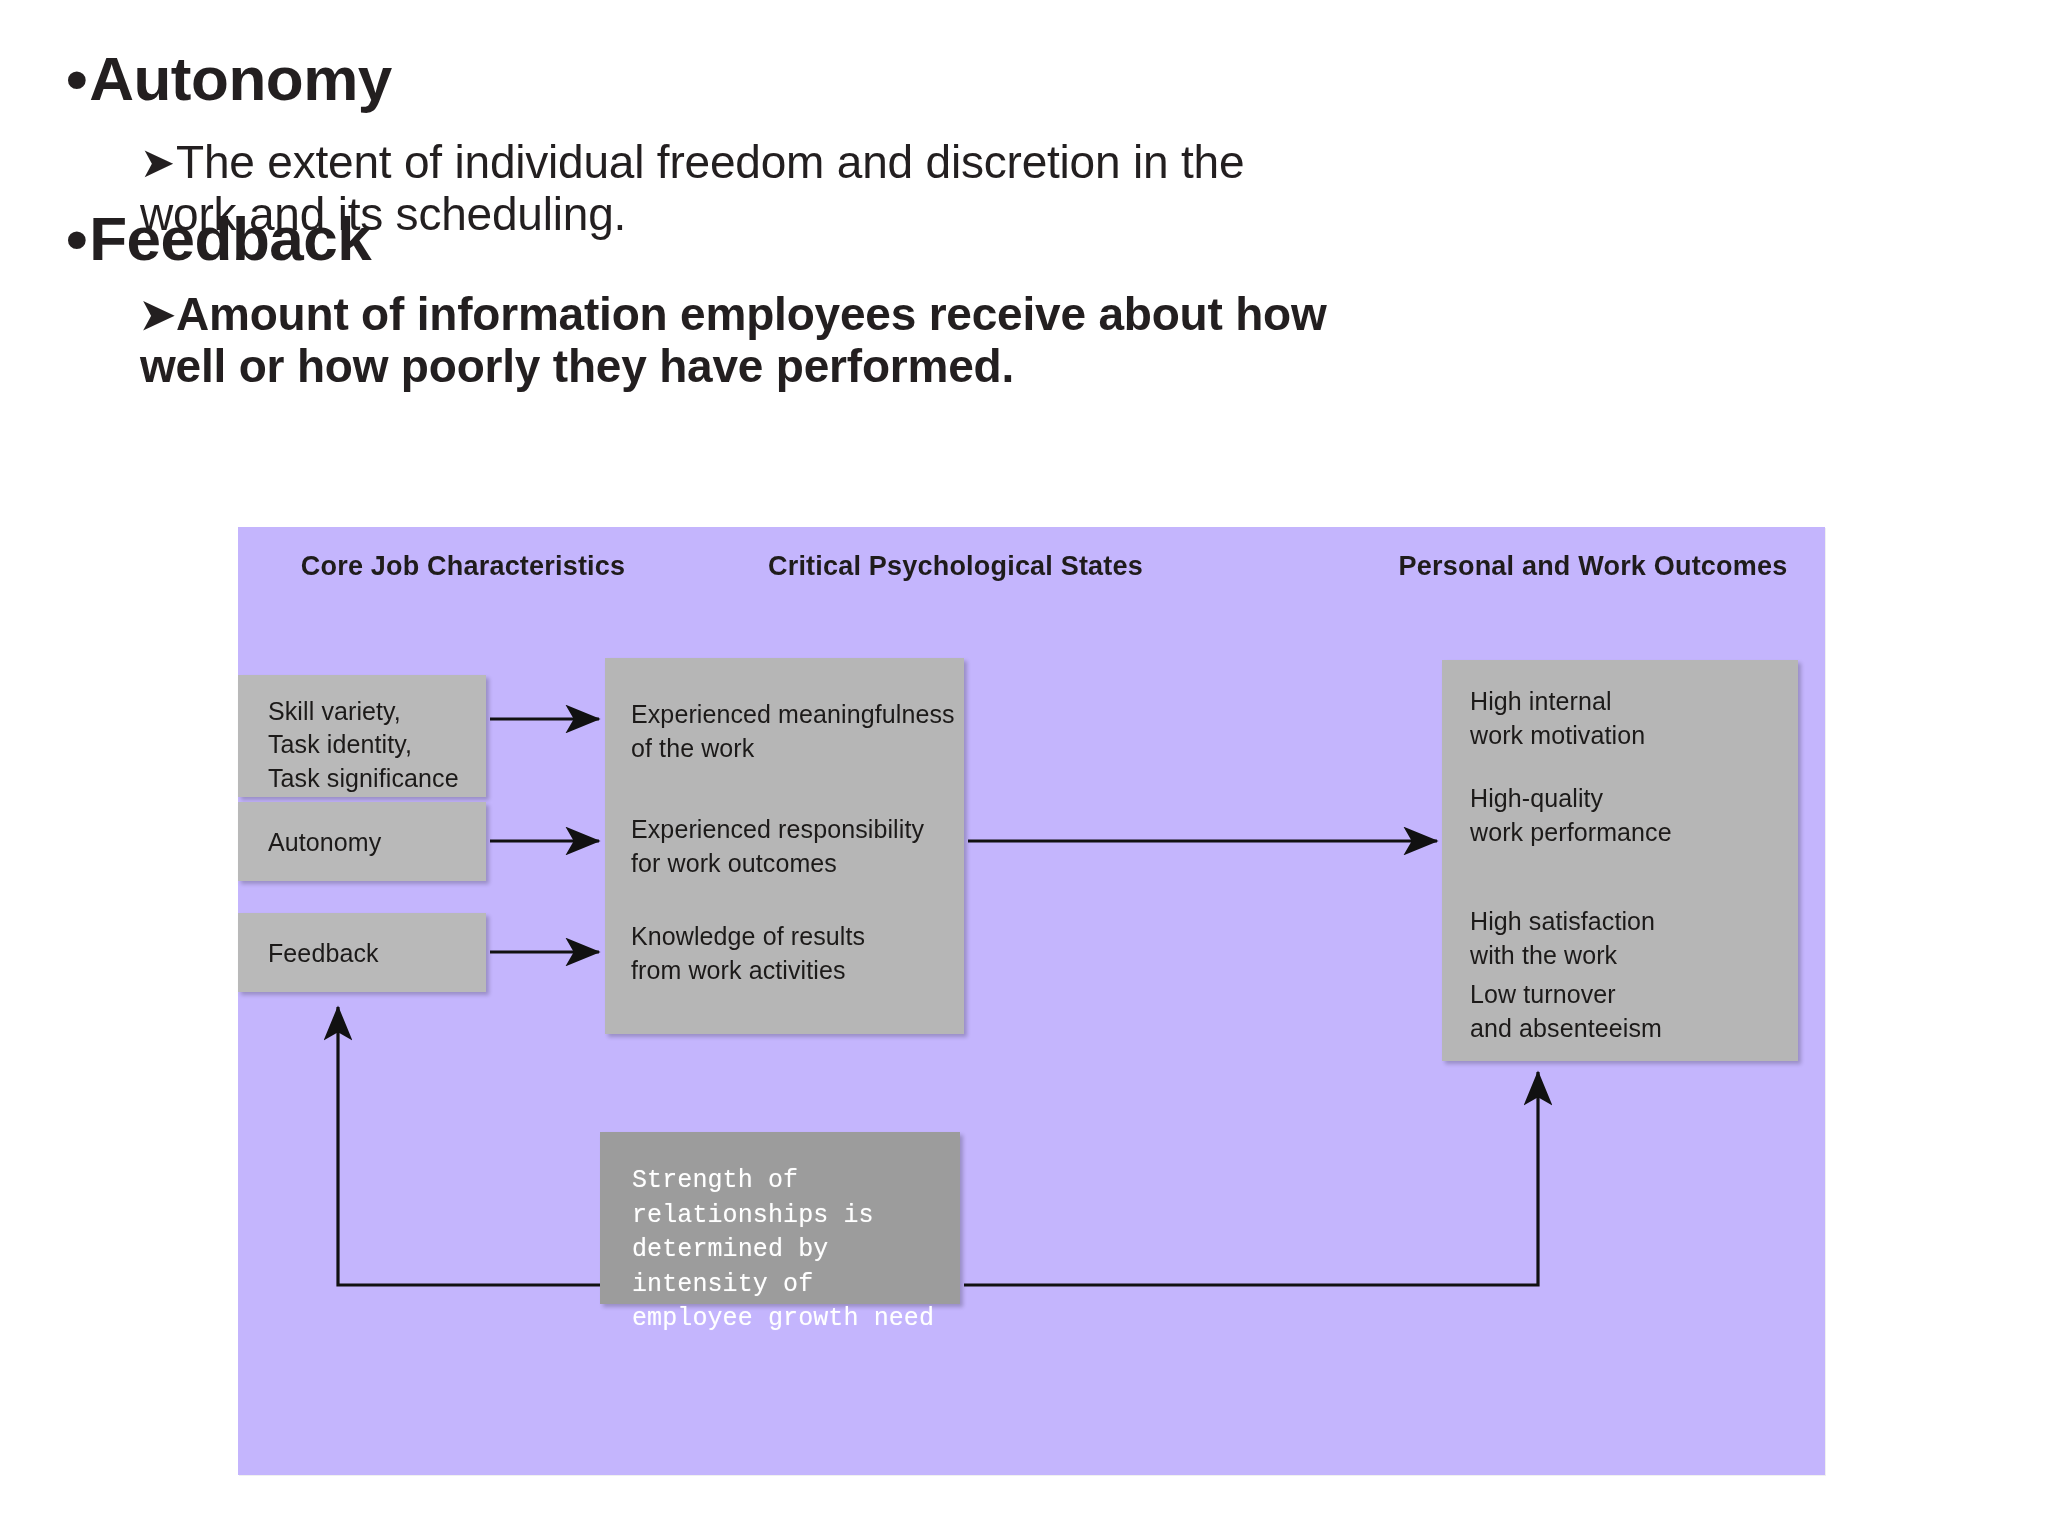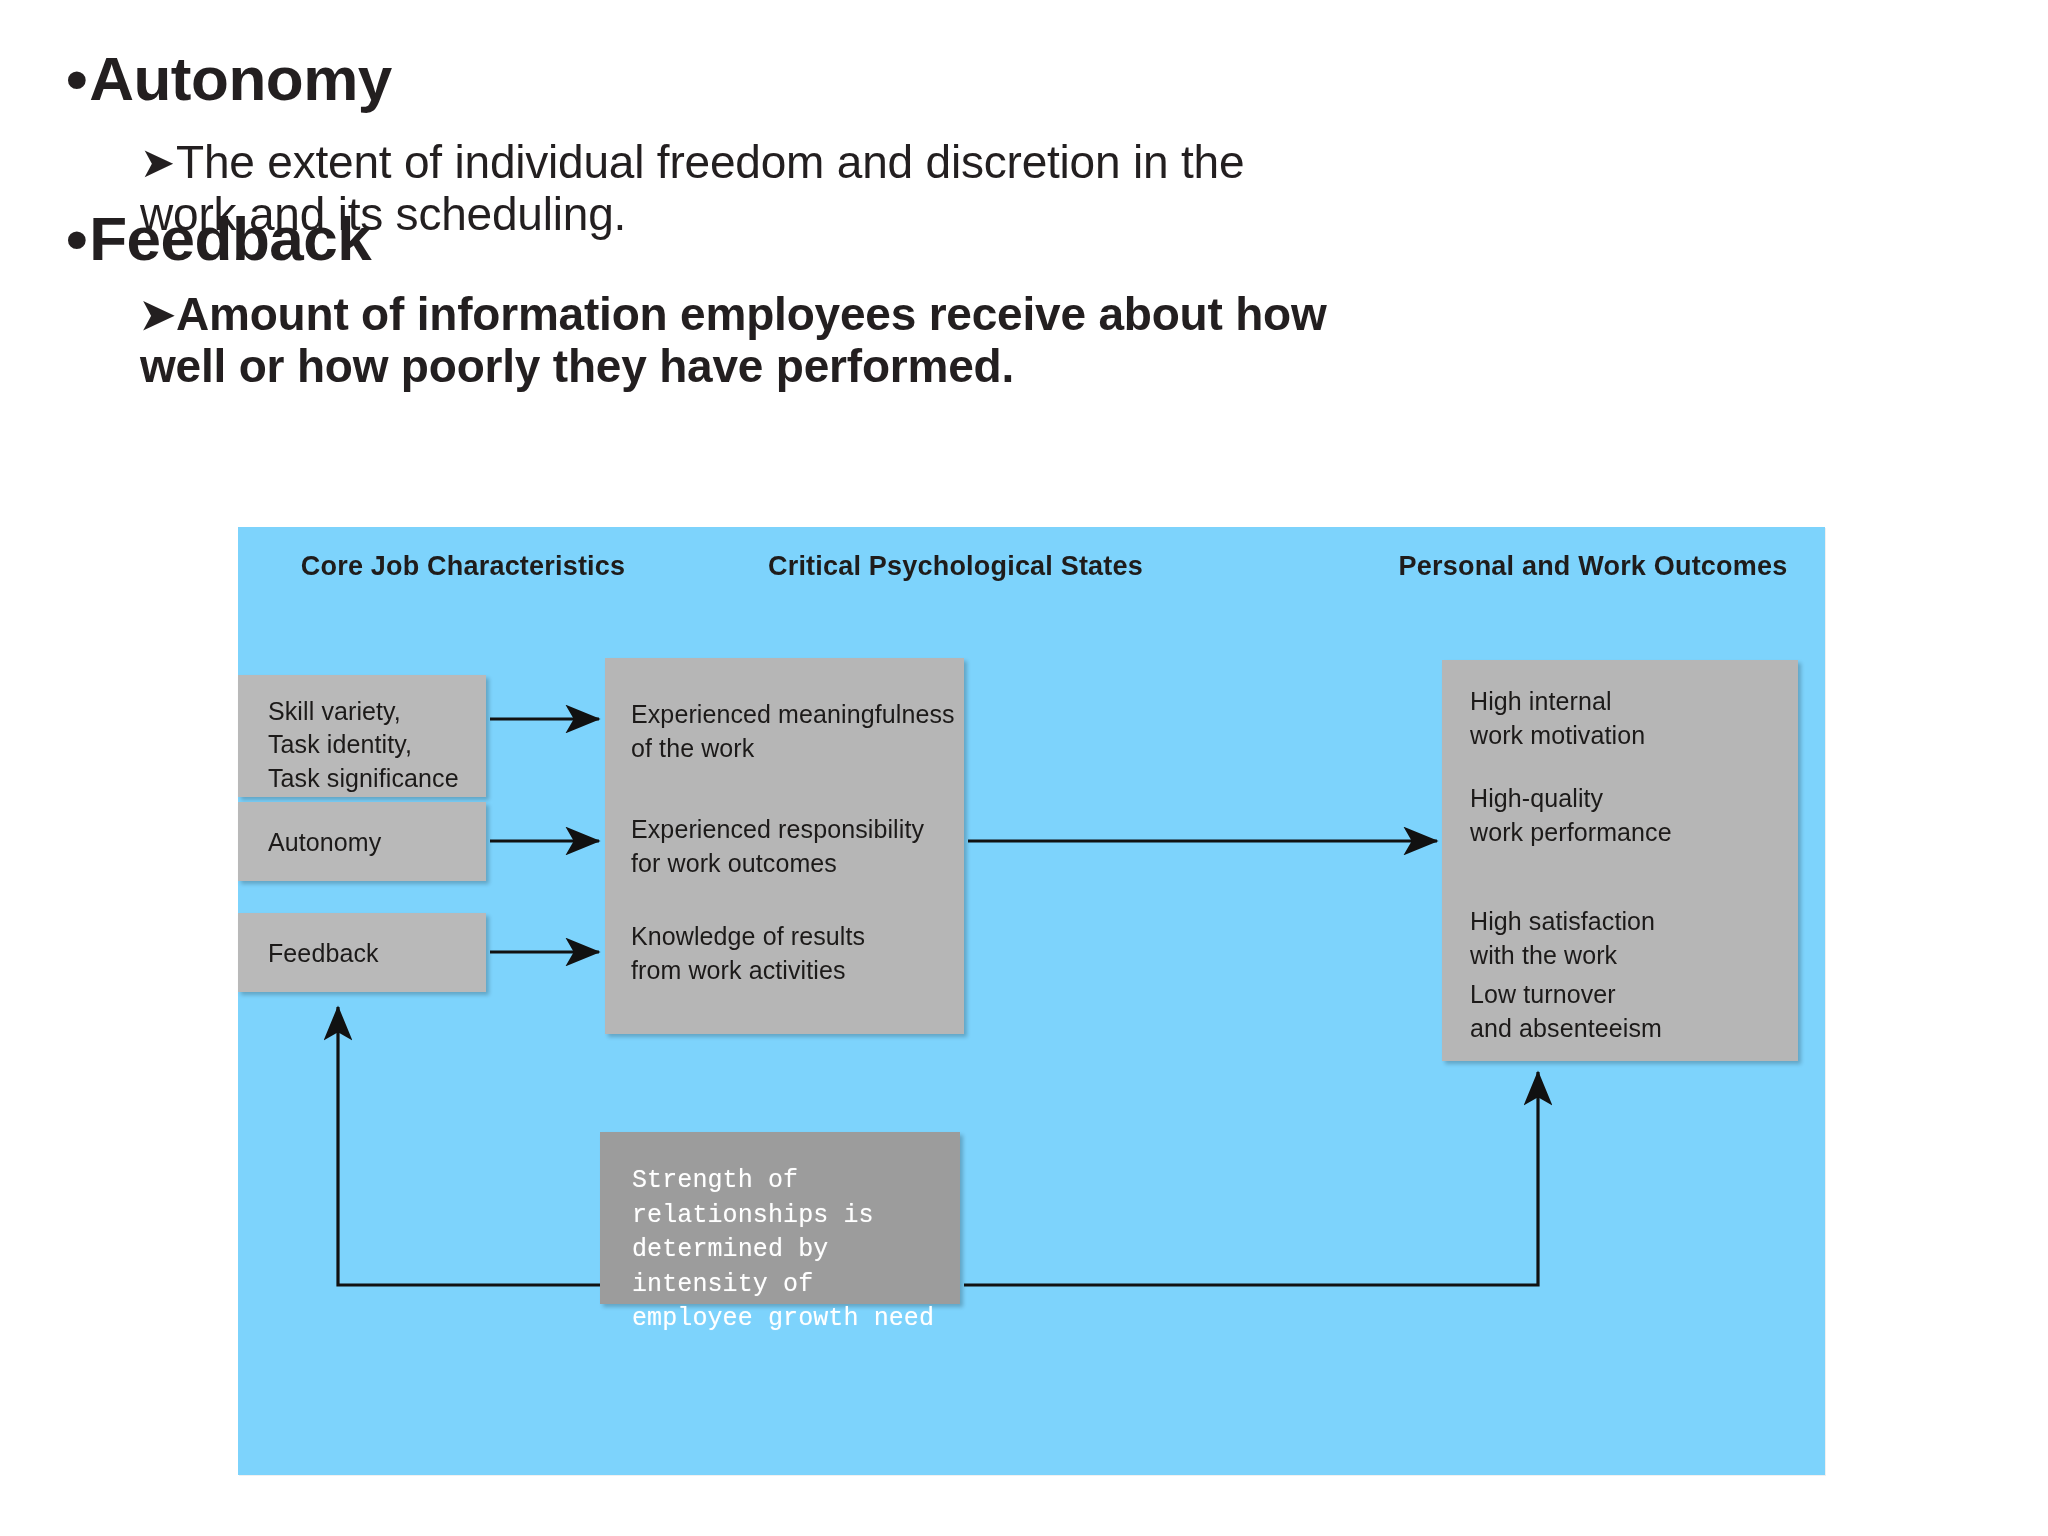--- a/index.html
+++ b/index.html
@@ -57,21 +57,21 @@
   #line-feedback      { left: 66px;  top: 208px; }
   #line-feedback-sub  { left: 140px; top: 288px; width: 1210px; font-weight: bold; }
 
   
   .figure {
     position: absolute;
     left: 238px;
     top: 527px;
     width: 1587px;
     height: 948px;
-    background: #7dd3fc;
+    background: #c4b5fd;
     box-shadow: 1px 1px 0 rgba(0,0,0,0.06);
   }
 
   .col-head {
     position: absolute;
     text-align: center;
     font-size: 27px;
     font-weight: bold;
     line-height: 1.32;
     color: #1f1c1b;

